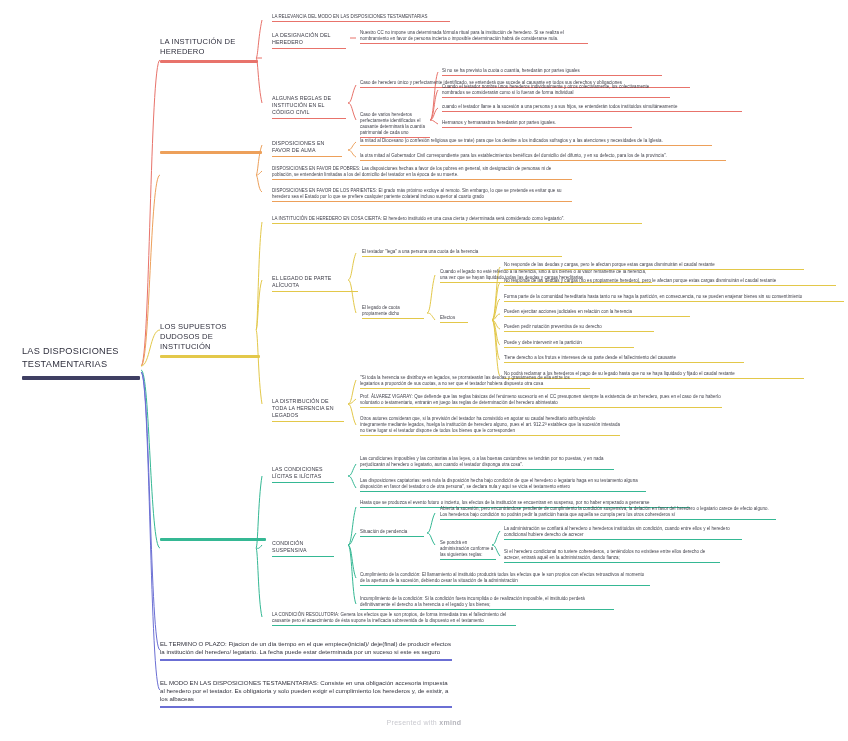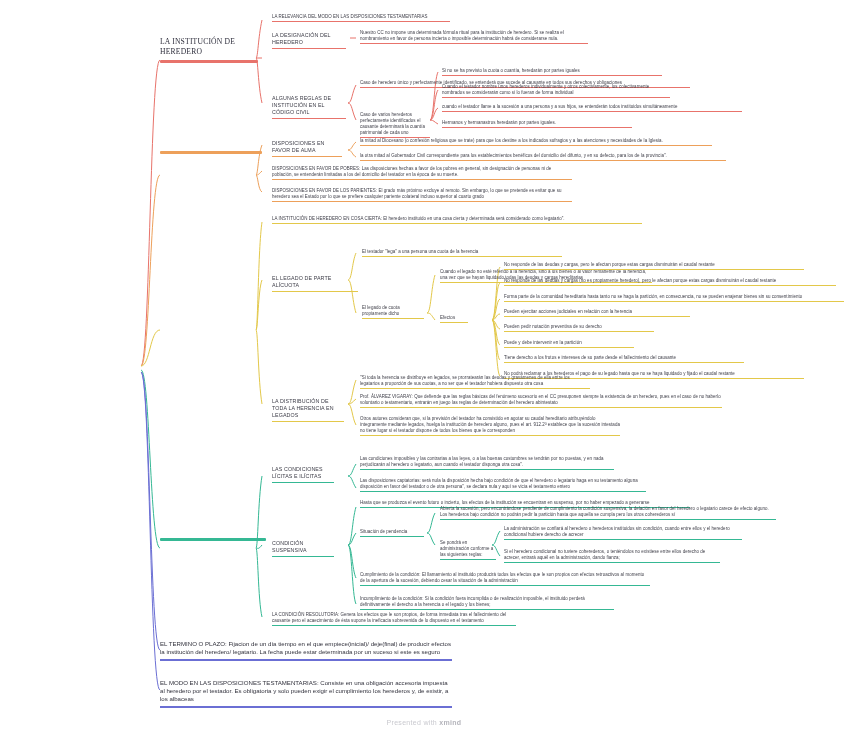--- a/index.html
+++ b/index.html
@@ -19,21 +19,21 @@
   .central{
     position:absolute;left:22px;top:345px;width:122px;
     font-size:9.2px;letter-spacing:.25px;line-height:1.45;
     color:#2f2f3d;font-weight:400;text-align:left;
   }
   .central .bar{
     margin-top:4px;height:4px;background:#3f3f63;border-radius:1px;width:118px;
   }
 
   
-  .l1{font-size:7.6px;letter-spacing:.2px;line-height:1.45;color:#2f2f3d;font-family:Liberation Serif, serif;}
+  .l1{font-size:7.6px;letter-spacing:.2px;line-height:1.45;color:#2f2f3d;}
   .l1 .bar{margin-top:3px;height:2.6px;border-radius:1px;}
 
   
   .l2{font-size:5.3px;letter-spacing:.12px;line-height:1.42;color:#3b3b46;}
   .l2 .bar{margin-top:2px;height:1.2px;}
 
   
   .leaf{font-size:4.45px;letter-spacing:.05px;line-height:1.5;color:#3c3c46;}
   .leaf .bar{margin-top:1.5px;height:1px;}
 
@@ -115,20 +115,24 @@
       <path d="M348 545 C 352 545 352 596 356 604" stroke="#35b894"></path>
 
       <path d="M427 533 C 431 533 431 520 435 513" stroke="#35b894"></path>
       <path d="M427 533 C 431 533 431 540 435 545" stroke="#35b894"></path>
 
       <path d="M492 545 C 496 545 496 536 500 531" stroke="#35b894"></path>
       <path d="M492 545 C 496 545 496 551 500 556" stroke="#35b894"></path>
     </g>
   </svg>
 
+  <div class="central">
+    <span class="txt">LAS DISPOSICIONES TESTAMENTARIAS</span>
+    <div class="bar"></div>
+  </div>
 
   <div class="node l1" style="left:160px;top:37px;width:98px;">
     <span class="txt">LA INSTITUCIÓN DE HEREDERO</span>
     <div class="bar" style="background:#e8736b;"></div>
   </div>
 
   <div class="node leaf" style="left:272px;top:14px;width:178px;">
     <span class="txt">LA RELEVANCIA DEL MODO EN LAS DISPOSICIONES TESTAMENTARIAS</span>
     <div class="bar" style="background:#e8736b;"></div>
   </div>
@@ -190,20 +194,24 @@
 
   <div class="node leaf" style="left:272px;top:166px;width:300px;">
     <span class="txt">DISPOSICIONES EN FAVOR DE POBRES: Las disposiciones hechas a favor de los pobres en general, sin designación de personas ni de población, se entenderán limitadas a los del domicilio del testador en la época de su muerte.</span>
     <div class="bar" style="background:#eda05a;"></div>
   </div>
   <div class="node leaf" style="left:272px;top:188px;width:300px;">
     <span class="txt">DISPOSICIONES EN FAVOR DE LOS PARIENTES: El grado más próximo excluye al remoto. Sin embargo, lo que se pretende es evitar que su heredero sea el Estado por lo que se prefiere cualquier pariente colateral incluso superior al cuarto grado</span>
     <div class="bar" style="background:#eda05a;"></div>
   </div>
 
+  <div class="node l1" style="left:160px;top:322px;width:100px;">
+    <span class="txt">LOS SUPUESTOS DUDOSOS DE INSTITUCIÓN</span>
+    <div class="bar" style="background:#e3c84a;"></div>
+  </div>
 
   <div class="node leaf" style="left:272px;top:216px;width:370px;">
     <span class="txt">LA INSTITUCIÓN DE HEREDERO EN COSA CIERTA: El heredero instituido en una cosa cierta y determinada será considerado como legatario".</span>
     <div class="bar" style="background:#e3c84a;"></div>
   </div>
 
   <div class="node l2" style="left:272px;top:275px;width:86px;">
     <span class="txt">EL LEGADO DE PARTE ALÍCUOTA</span>
     <div class="bar" style="background:#e3c84a;"></div>
   </div>

